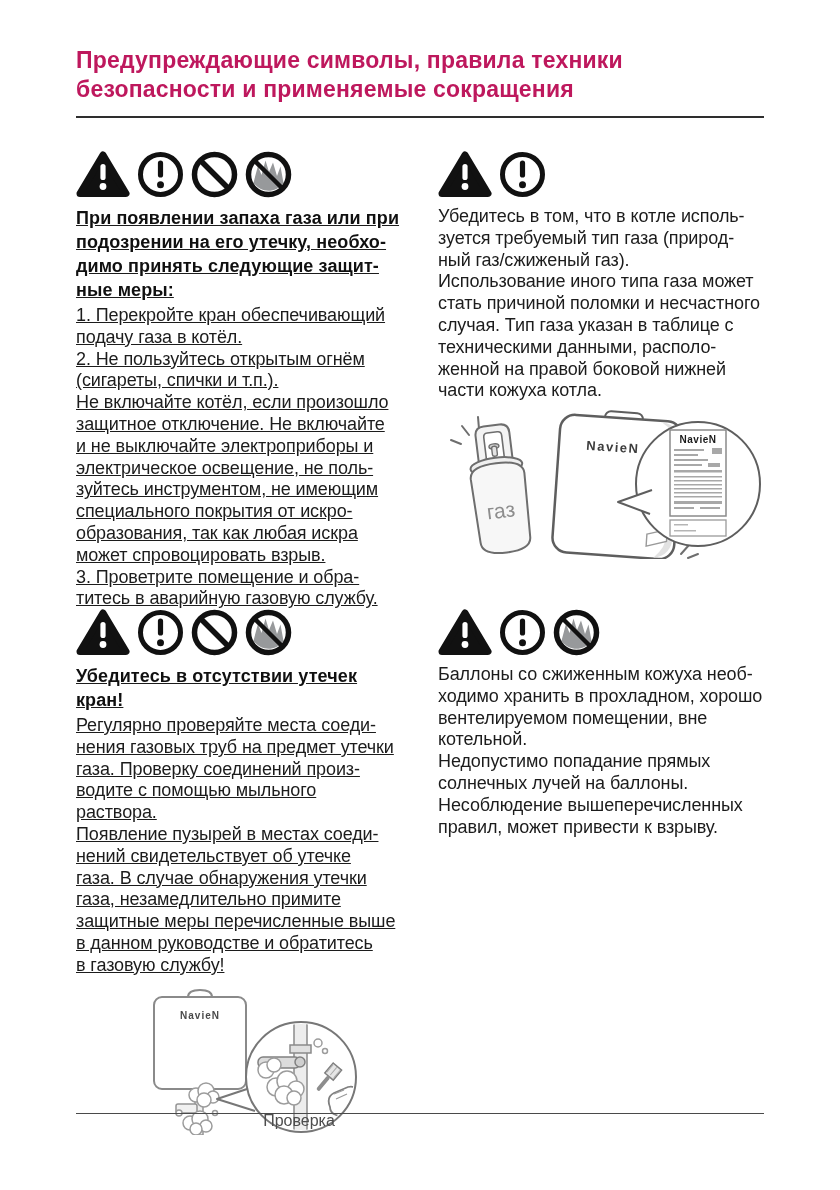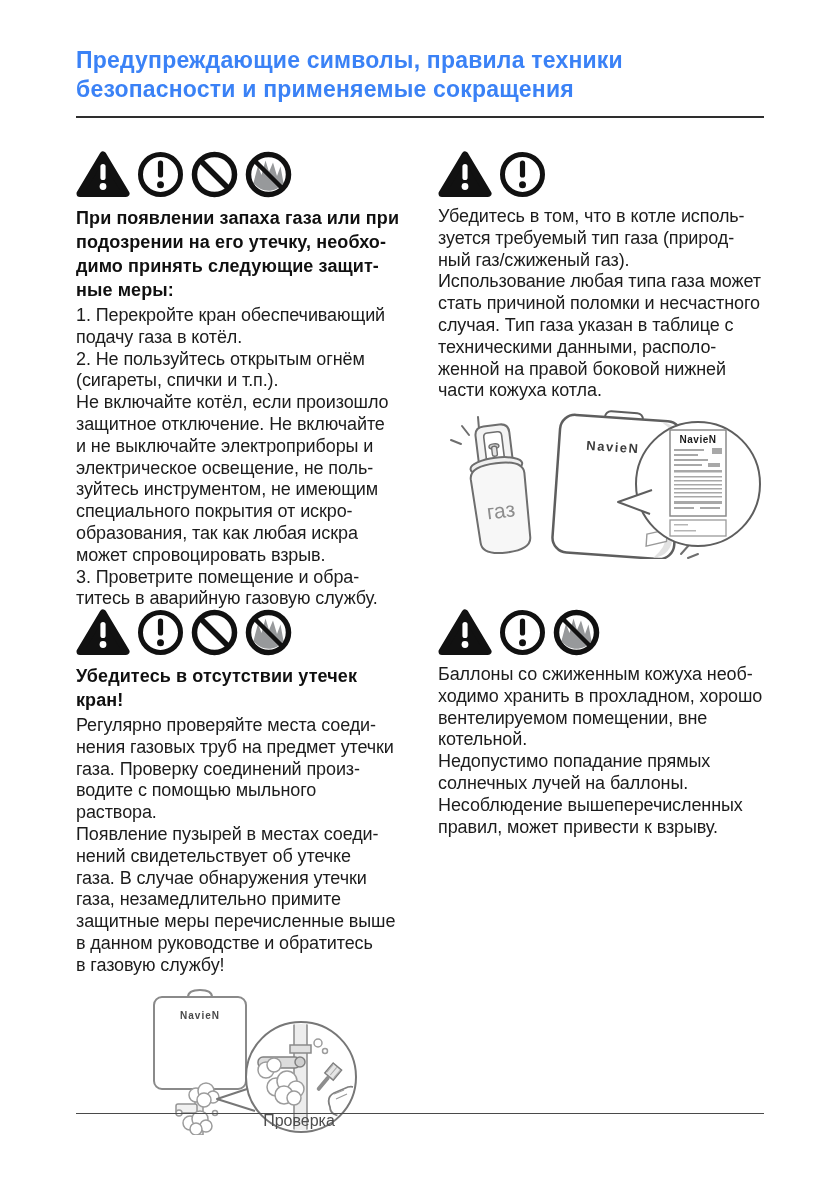--- a/index.html
+++ b/index.html
@@ -2,26 +2,26 @@
 <html><head>
 <meta charset="utf-8">
 <style>
   html,body { margin:0; padding:0; background:#ffffff; }
   .page {
     position:relative; width:840px; height:1190px; background:#fff;
     font-family:"Liberation Sans", sans-serif; color:#1c1c1c; overflow:hidden;
   }
   .content { position:absolute; left:76px; right:76px; top:46px; }
   .page-title {
-    font-size:23px; font-weight:bold; line-height:29px; color:#3b82f6;
+    font-size:23px; font-weight:bold; line-height:29px; color:#be185d;
     white-space:pre-line; letter-spacing:0.2px;
   }
   .title-rule { border:none; border-top:2px solid #2e2e2e; margin:12px 0 0 0; }
   .columns { display:flex; gap:38px; margin-top:30px; }
-  .col-left  { width:324px; flex:none; }
+  .col-left  { width:324px; flex:none;text-decoration:underline; }
   .col-right { width:330px; flex:none; }
   .sec-fixed { height:458px; }
   .icons-row { display:flex; align-items:flex-end; gap:7px; height:50px; margin-bottom:8px; }
   .icons-row svg { display:block; }
   .section-heading {
     font-size:18px; font-weight:bold; line-height:24px; color:#101010;
     white-space:pre-line; letter-spacing:0.1px;
   }
   .section-body {
     font-size:18px; line-height:21.8px; color:#1c1c1c;
@@ -202,21 +202,21 @@
             </svg>
             <svg width="47" height="47" viewBox="0 0 47 47">
               <circle cx="23.5" cy="23.5" r="20" fill="none" stroke="#111" stroke-width="5"></circle>
               <rect x="20.9" y="9.5" width="5.2" height="17" rx="2.6" fill="#111"></rect>
               <circle cx="23.5" cy="33.8" r="3.5" fill="#111"></circle>
             </svg>
           </div>
           <div class="section-body">Убедитесь в том, что в котле исполь-
 зуется требуемый тип газа (природ-
 ный газ/сжиженый газ).
-Использование любая типа газа может
+Использование иного типа газа может
 стать причиной поломки и несчастного
 случая. Тип газа указан в таблице с
 техническими данными, располо-
 женной на правой боковой нижней
 части кожуха котла.</div>
 
           <svg class="illus illus-gas" width="330" height="155" viewBox="0 0 330 155">
 
             <g stroke="#6e6e6e" stroke-width="2" stroke-linecap="round">
               <line x1="24" y1="22" x2="31" y2="31"></line>

